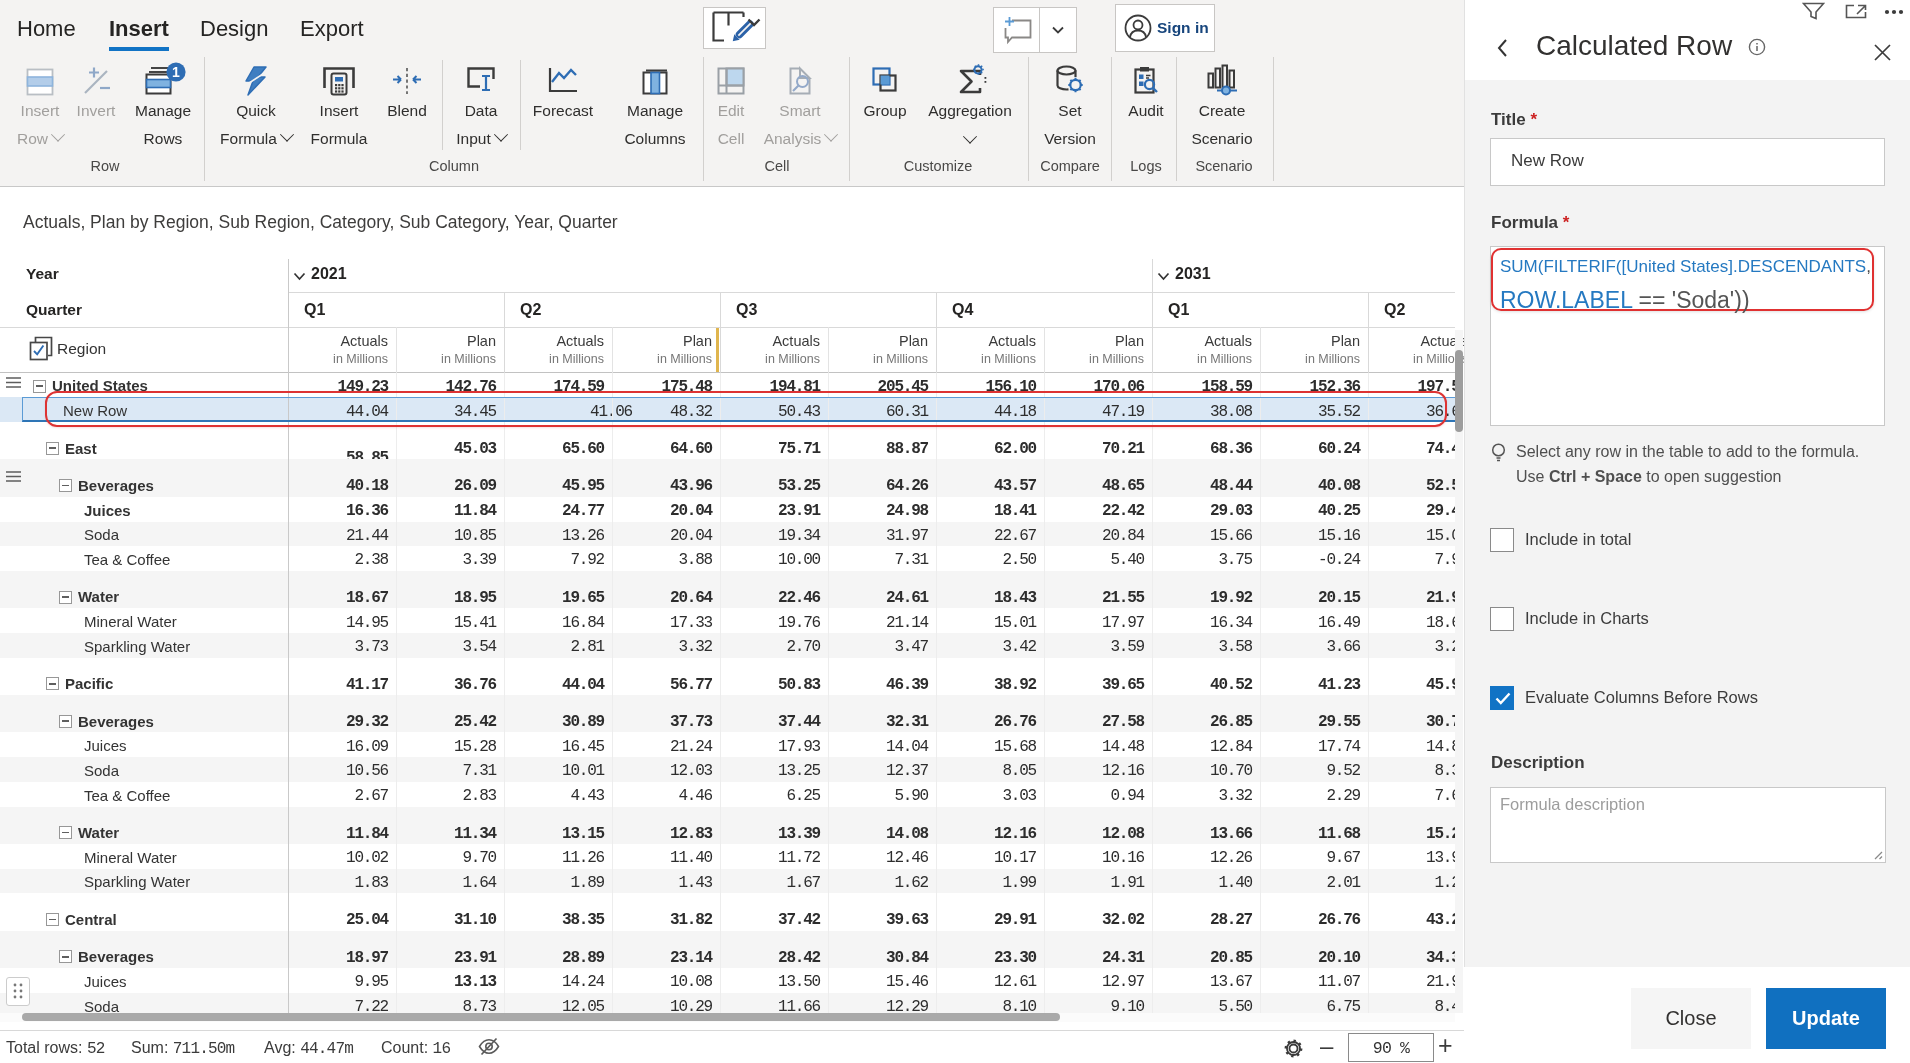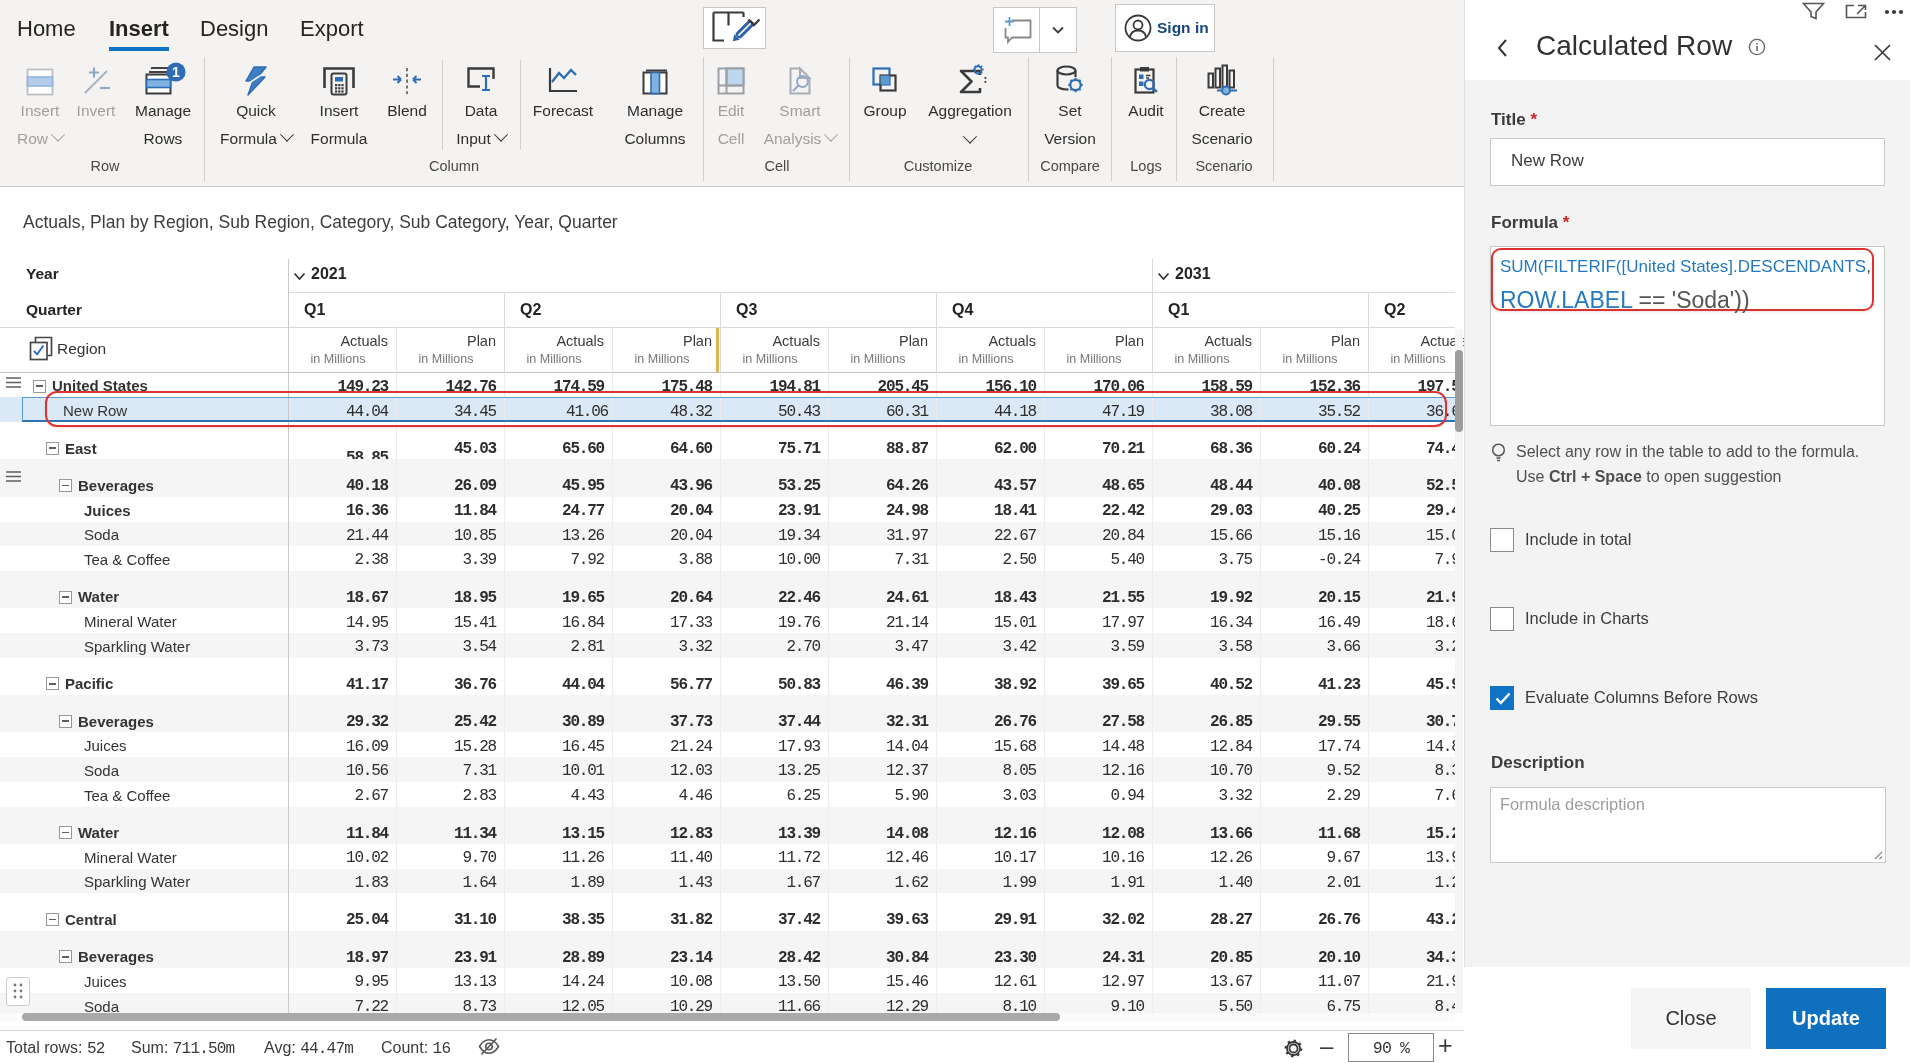--- a/index.html
+++ b/index.html
@@ -6,21 +6,21 @@
 .tab{position:absolute;top:16px;font-size:22px;color:#252423}
 .vsep{position:absolute;width:1px;background:#d2d0ce}
 .glab{position:absolute;top:158px;width:140px;text-align:center;font-size:14.5px;color:#494847}
 .blab{position:absolute;width:140px;text-align:center;font-size:15.5px;white-space:nowrap}
 .chev{display:inline-block;width:9px;height:9px;border-right:1.8px solid currentColor;border-bottom:1.8px solid currentColor;transform:rotate(45deg) translate(-1px,-1px);margin-left:5px;vertical-align:3px}
 .tbox{position:absolute;background:#fff;border:1px solid #c8c6c4}
 #ttitle{position:absolute;left:23px;top:212px;font-size:17.5px;color:#3e3d3c}
 .hlabel{position:absolute;font-size:15.5px;font-weight:700;color:#252423}
 .hyear{position:absolute;font-size:16px;font-weight:700;color:#252423}
 .hm{position:absolute;width:100px;text-align:right;font-size:14.5px;color:#3b3b3b}
-.hm2{position:absolute;width:100px;text-align:center;font-size:12.5px;color:#767676}
+.hm2{position:absolute;width:100px;text-align:right;font-size:12.5px;color:#767676}
 .hline{position:absolute;height:1px;background:#d9d9d9}
 .vline{position:absolute;width:1px}
 .trow{position:absolute;left:0;width:1455px;overflow:hidden}
 .rlab{position:absolute;font-size:15px;color:#333;white-space:nowrap}
 .exp{position:absolute;width:11px;height:11px;border:1px solid #979797;background:#fff}
 .expm{position:absolute;left:2px;top:4.7px;width:7px;height:1.5px;background:#5f5f5f}
 .num{position:absolute;width:100px;text-align:right;font-family:"Liberation Mono",monospace;font-size:16px;color:#2d2d2d;letter-spacing:-1.2px}
 #sbar{position:absolute;left:0;top:1030px;width:1464px;height:33px;background:#fff;border-top:1px solid #d8d8d8}
 .plab{font-size:17px;font-weight:700;color:#3b3b3b}
 .req{color:#c22;font-weight:700}
@@ -295,21 +295,21 @@
 <span class="num" style="left:936px;top:5.3px;font-weight:700">156.10</span>
 <span class="num" style="left:1044px;top:5.3px;font-weight:700">170.06</span>
 <span class="num" style="left:1152px;top:5.3px;font-weight:700">158.59</span>
 <span class="num" style="left:1260px;top:5.3px;font-weight:700">152.36</span>
 <span class="num" style="left:1368px;top:5.3px;font-weight:700">197.53</span>
 </div>
 <div class="trow" style="top:397.3px;height:24.7px;background:#dbe8f5;">
 <span class="rlab" style="left:63px;top:4.8px;font-weight:400">New Row</span>
 <span class="num" style="left:288px;top:5.3px;font-weight:400">44.04</span>
 <span class="num" style="left:396px;top:5.3px;font-weight:400">34.45</span>
-<span class="num" style="left:508px;top:5.3px;font-weight:400">41.06</span>
+<span class="num" style="left:532px;top:5.3px;font-weight:400">41.06</span>
 <span class="num" style="left:612px;top:5.3px;font-weight:400">48.32</span>
 <span class="num" style="left:720px;top:5.3px;font-weight:400">50.43</span>
 <span class="num" style="left:828px;top:5.3px;font-weight:400">60.31</span>
 <span class="num" style="left:936px;top:5.3px;font-weight:400">44.18</span>
 <span class="num" style="left:1044px;top:5.3px;font-weight:400">47.19</span>
 <span class="num" style="left:1152px;top:5.3px;font-weight:400">38.08</span>
 <span class="num" style="left:1260px;top:5.3px;font-weight:400">35.52</span>
 <span class="num" style="left:1368px;top:5.3px;font-weight:400">36.65</span>
 </div>
 <div class="trow" style="top:422.0px;height:37.4px;background:#ffffff;">
@@ -584,21 +584,21 @@
 <span class="num" style="left:828px;top:18.0px;font-weight:700">30.84</span>
 <span class="num" style="left:936px;top:18.0px;font-weight:700">23.30</span>
 <span class="num" style="left:1044px;top:18.0px;font-weight:700">24.31</span>
 <span class="num" style="left:1152px;top:18.0px;font-weight:700">20.85</span>
 <span class="num" style="left:1260px;top:18.0px;font-weight:700">20.10</span>
 <span class="num" style="left:1368px;top:18.0px;font-weight:700">34.31</span>
 </div>
 <div class="trow" style="top:968.2px;height:24.7px;background:#ffffff;">
 <span class="rlab" style="left:84px;top:4.8px;font-weight:400">Juices</span>
 <span class="num" style="left:288px;top:5.3px;font-weight:400">9.95</span>
-<span class="num" style="left:396px;top:5.3px;font-weight:400">13.13</span>
+<span class="num" style="left:396px;top:5.3px;font-weight:700">13.13</span>
 <span class="num" style="left:504px;top:5.3px;font-weight:400">14.24</span>
 <span class="num" style="left:612px;top:5.3px;font-weight:400">10.08</span>
 <span class="num" style="left:720px;top:5.3px;font-weight:400">13.50</span>
 <span class="num" style="left:828px;top:5.3px;font-weight:400">15.46</span>
 <span class="num" style="left:936px;top:5.3px;font-weight:400">12.61</span>
 <span class="num" style="left:1044px;top:5.3px;font-weight:400">12.97</span>
 <span class="num" style="left:1152px;top:5.3px;font-weight:400">13.67</span>
 <span class="num" style="left:1260px;top:5.3px;font-weight:400">11.07</span>
 <span class="num" style="left:1368px;top:5.3px;font-weight:400">21.96</span>
 </div>

